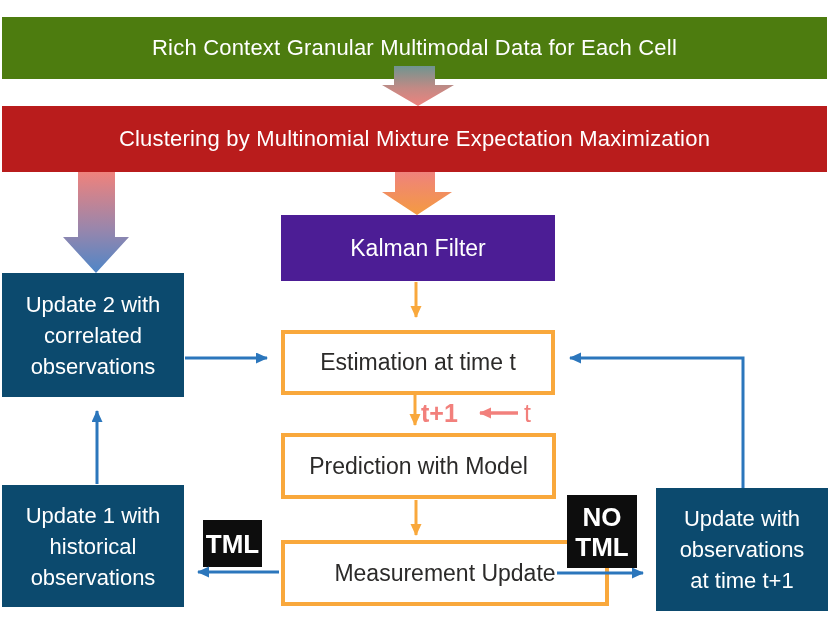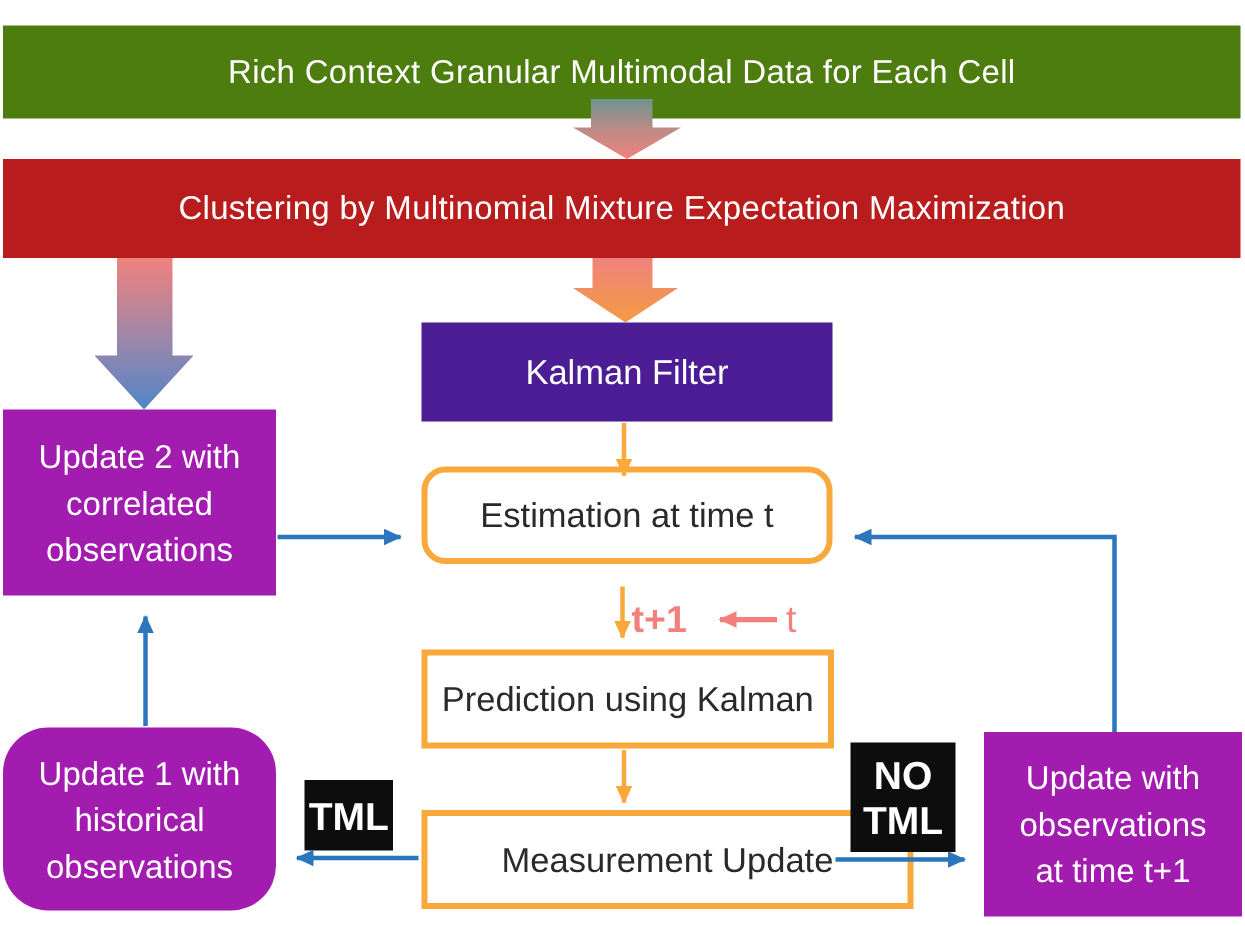--- a/index.html
+++ b/index.html
@@ -28,26 +28,26 @@
     left:63px;top:172px;width:66px;height:101px;
     background:linear-gradient(180deg,#ef827c 0%,#9b86ab 55%,#4f86c7 100%);
     clip-path:polygon(15px 0,52px 0,52px 65px,66px 65px,33px 101px,0 65px,15px 65px);
   }
   .node{
     position:absolute;display:flex;align-items:center;justify-content:center;
     text-align:center;box-sizing:border-box;
   }
   .node.kalman{left:281px;top:215px;width:274px;height:66px;background:#4c1d95;color:#ffffff;font-size:23px;}
   .node.outline{background:#ffffff;border:4px solid #f9a83c;color:#2b2a29;font-size:23px;}
-  .node.est{left:281px;top:311px;width:274px;height:65px;border-radius:16px;}
+  .node.est{left:281px;top:330px;width:274px;height:65px;}
   .node.pred{left:281px;top:433px;width:275px;height:66px;}
   .node.meas{left:281px;top:540px;width:328px;height:66px;}
-  .node.bluebox{background:#a21caf;color:#ffffff;font-size:22px;line-height:31px;white-space:pre-line;}
+  .node.bluebox{background:#0c4a6e;color:#ffffff;font-size:22px;line-height:31px;white-space:pre-line;}
   .node.u2{left:2px;top:273px;width:182px;height:124px;}
-  .node.u1{left:2px;top:485px;width:182px;height:122px;border-radius:30px;}
+  .node.u1{left:2px;top:485px;width:182px;height:122px;}
   .node.ur{left:656px;top:488px;width:172px;height:123px;}
   .node.blackbox{background:#0d0d0d;color:#ffffff;font-weight:600;font-size:26px;line-height:30px;white-space:pre-line;}
   .node.tml{left:203px;top:520px;width:59px;height:47px;}
   .node.notml{left:567px;top:495px;width:70px;height:73px;}
   .tlabel{
     position:absolute;top:399px;color:#f2807c;font-size:25px;
   }
   .tlabel.tp1{left:421px;font-weight:bold;}
   .tlabel.tt{left:524px;}
   svg.wires{position:absolute;left:0;top:0;pointer-events:none;}
@@ -62,21 +62,21 @@
   <div class="fat-arrow a1"></div>
 
   <div class="banner salmon">Clustering by Multinomial Mixture Expectation Maximization</div>
 
   <div class="fat-arrow a2"></div>
   <div class="fat-arrow a3"></div>
 
   <div class="node kalman">Kalman Filter</div>
 
   <div class="node outline est">Estimation at time t</div>
-  <div class="node outline pred">Prediction using Kalman</div>
+  <div class="node outline pred">Prediction with Model</div>
   <div class="node outline meas">Measurement Update</div>
 
   <div class="node bluebox u2">Update 2 with
 correlated
 observations</div>
   <div class="node bluebox u1">Update 1 with
 historical
 observations</div>
   <div class="node bluebox ur">Update with
 observations

